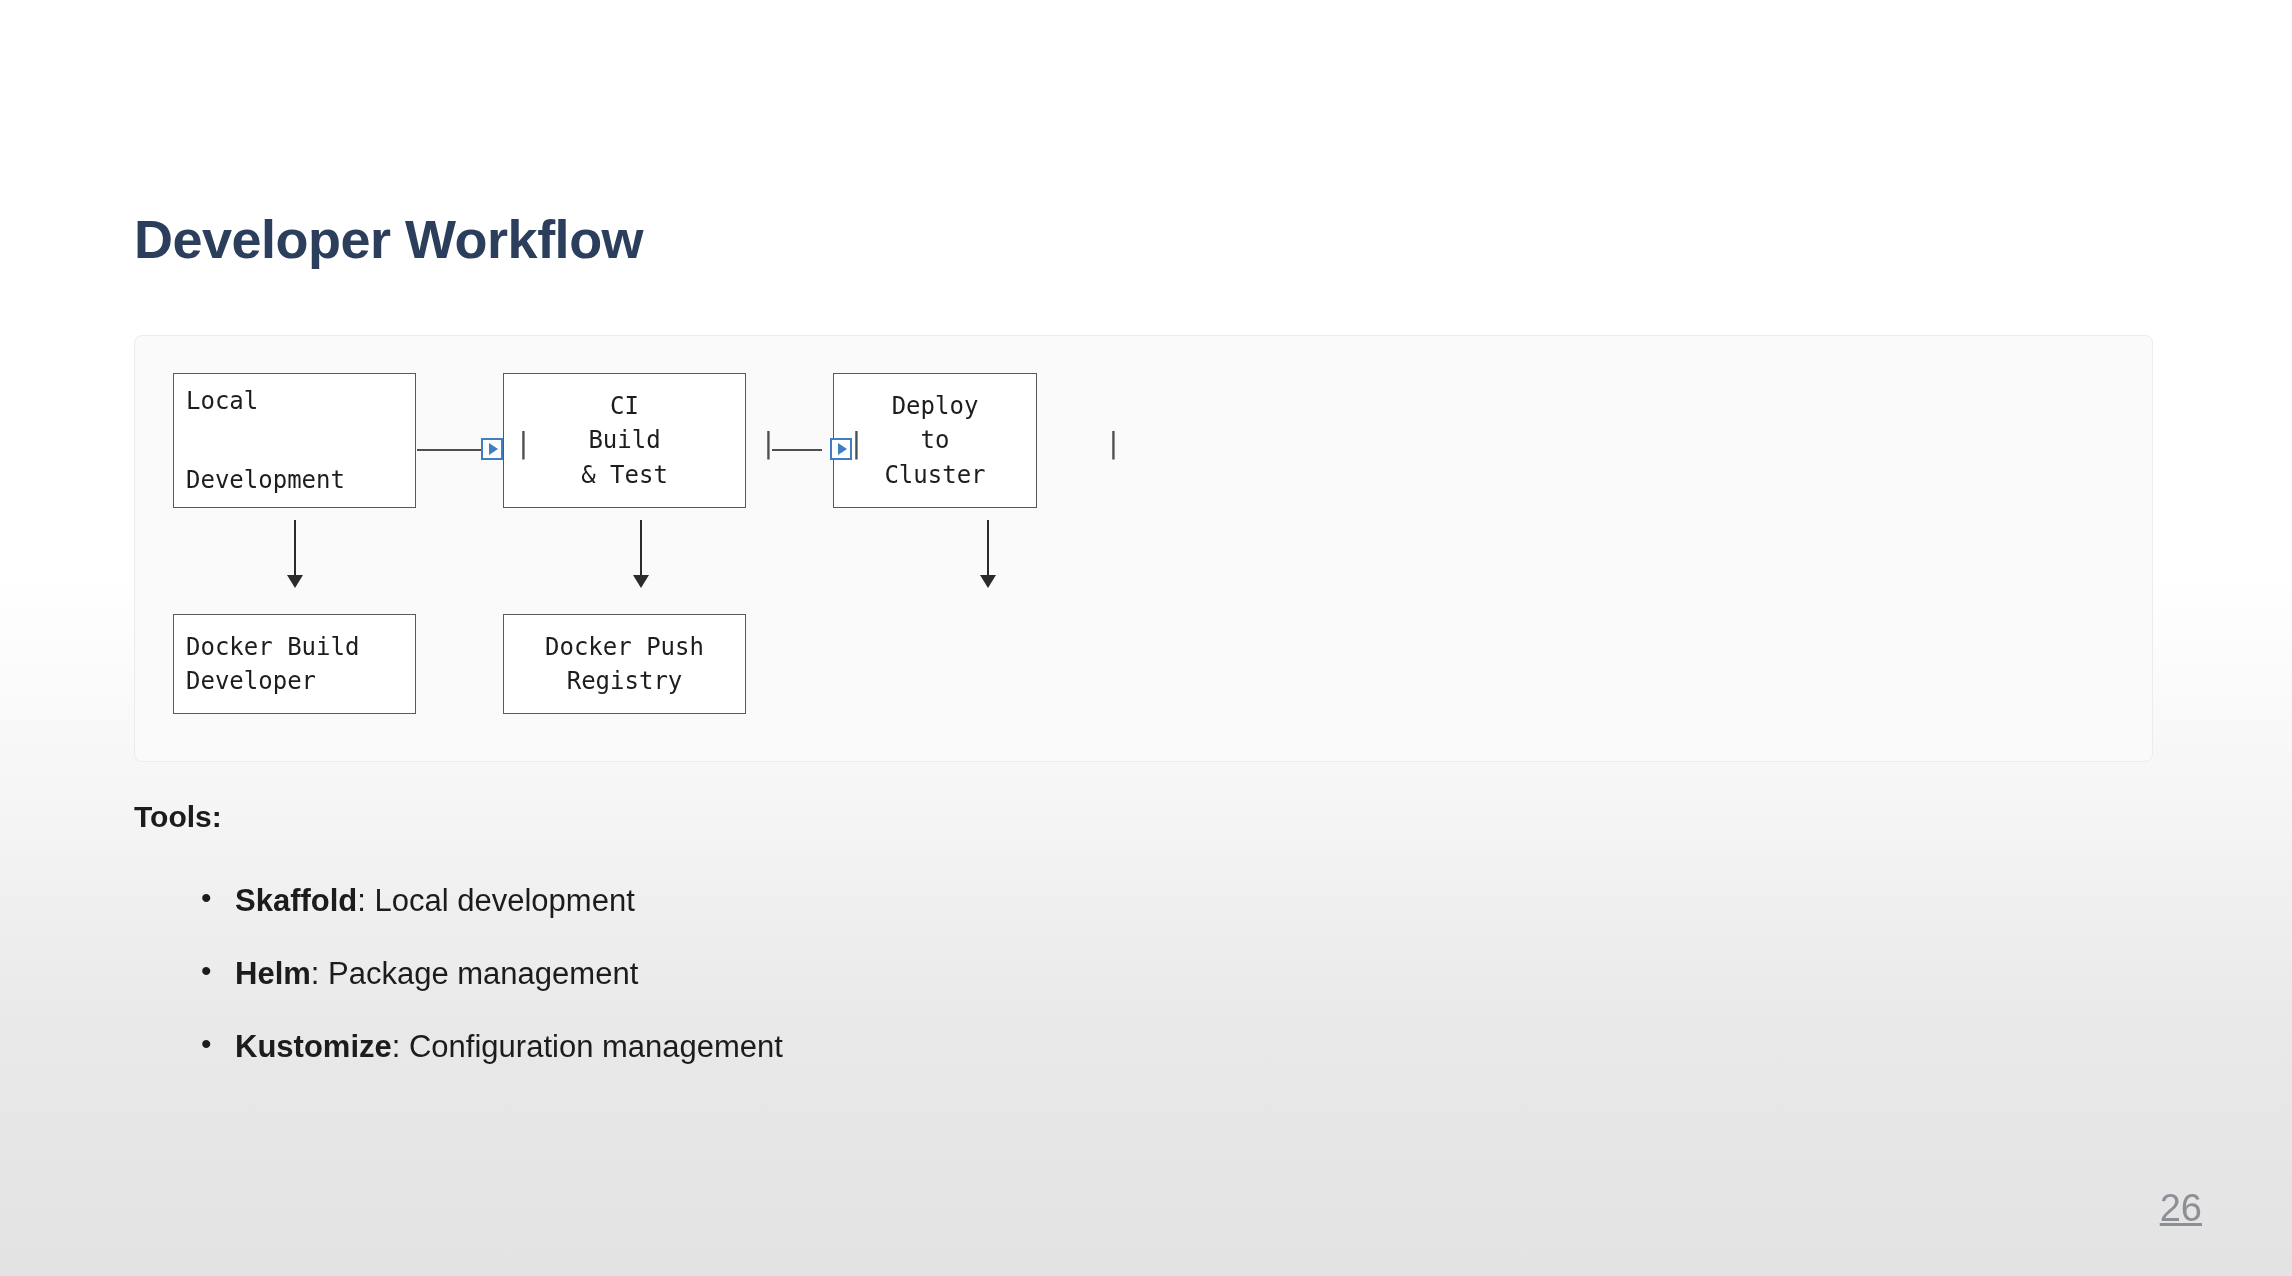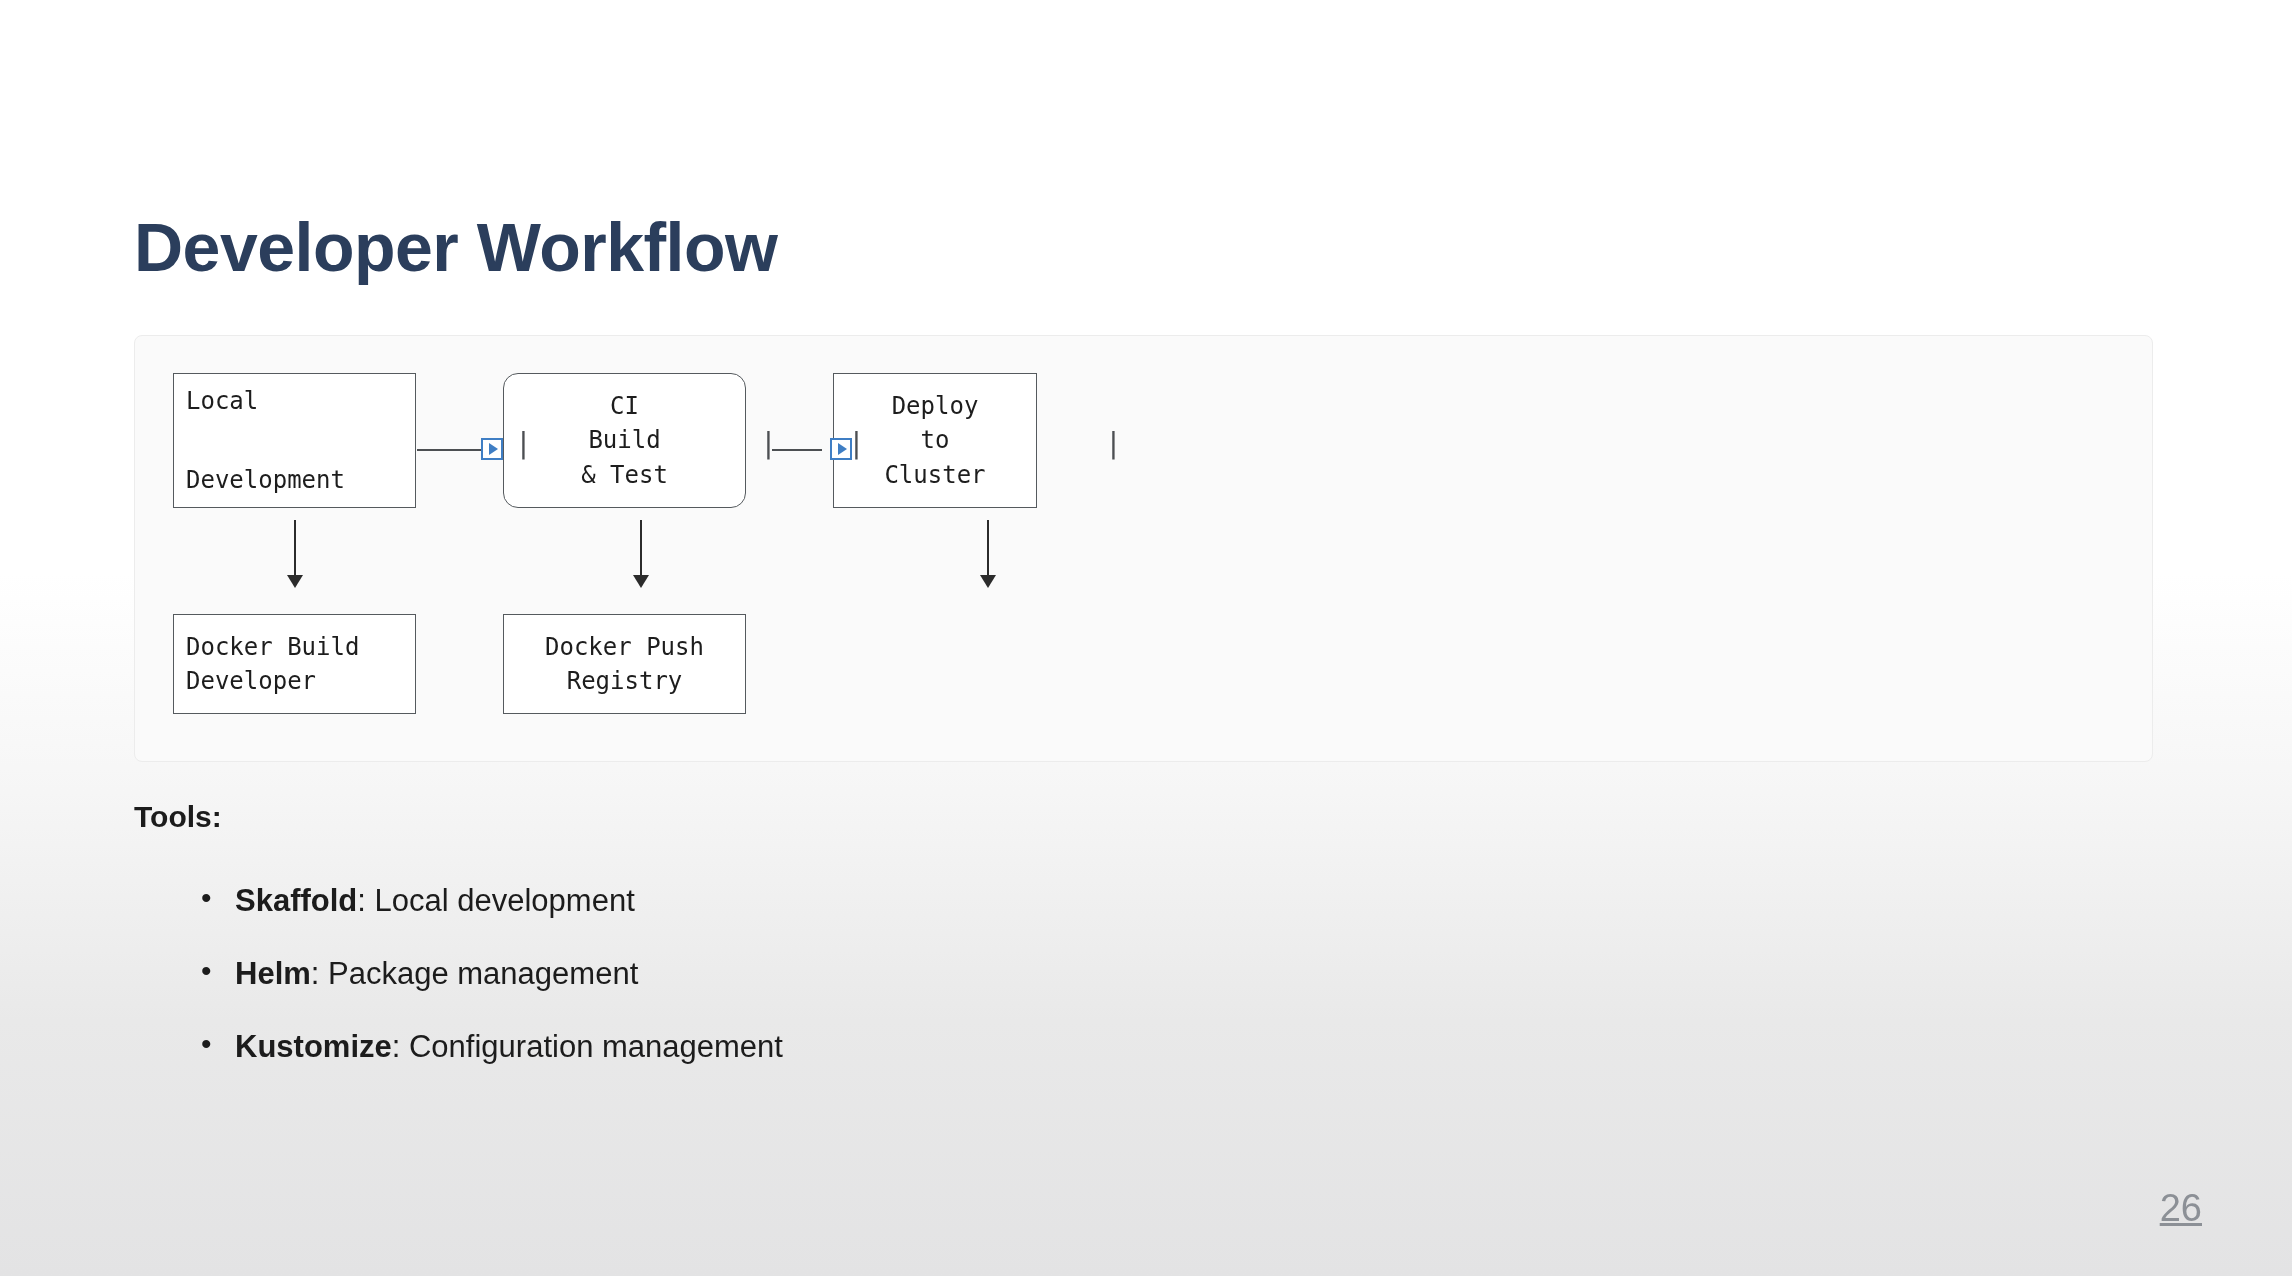--- a/index.html
+++ b/index.html
@@ -19,21 +19,21 @@
     position: absolute;
     left: 0; top: 0;
     width: 2292px;
     height: 1276px;
   }
 
   .title {
     position: absolute;
     left: 134px;
     top: 208px;
-    font-size: 68px;
+    font-size: 54px;
     font-weight: bold;
     color: #2b3e5c;
     letter-spacing: -0.5px;
   }
 
   .diagram-panel {
     position: absolute;
     left: 134px;
     top: 335px;
     width: 2017px;
@@ -55,21 +55,21 @@
     display: flex;
     flex-direction: column;
     align-items: center;
     justify-content: center;
     box-sizing: border-box;
     white-space: pre;
   }
 
   
   .n-local    { left: 173px; top: 373px; width: 243px; height: 135px; gap: 44px; }
-  .n-ci       { left: 503px; top: 373px; width: 243px; height: 135px; border-radius: 15px; }
+  .n-ci       { left: 503px; top: 373px; width: 243px; height: 135px; }
   .n-deploy   { left: 833px; top: 373px; width: 204px; height: 135px; }
 
   
   .n-dbuild   { left: 173px; top: 614px; width: 243px; height: 100px; }
   .n-dpush    { left: 503px; top: 614px; width: 243px; height: 100px; text-align: right; }
   .n-kubectl  { left: 833px; top: 614px; width: 243px; height: 100px; }
 
   .n-local .ln, .n-dbuild .ln { text-align: left; width: 100%; padding-left: 12px; box-sizing: border-box;}
 
   

